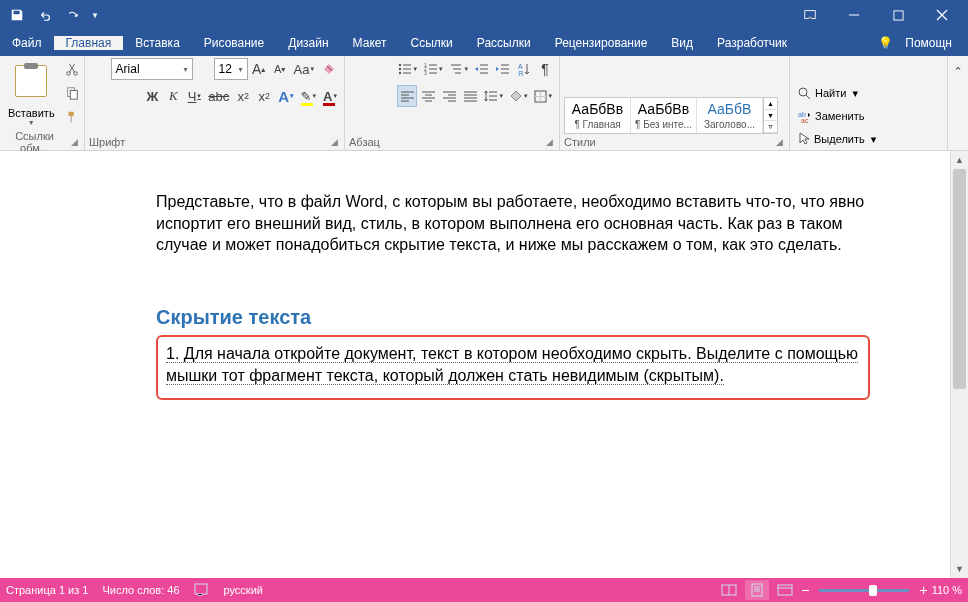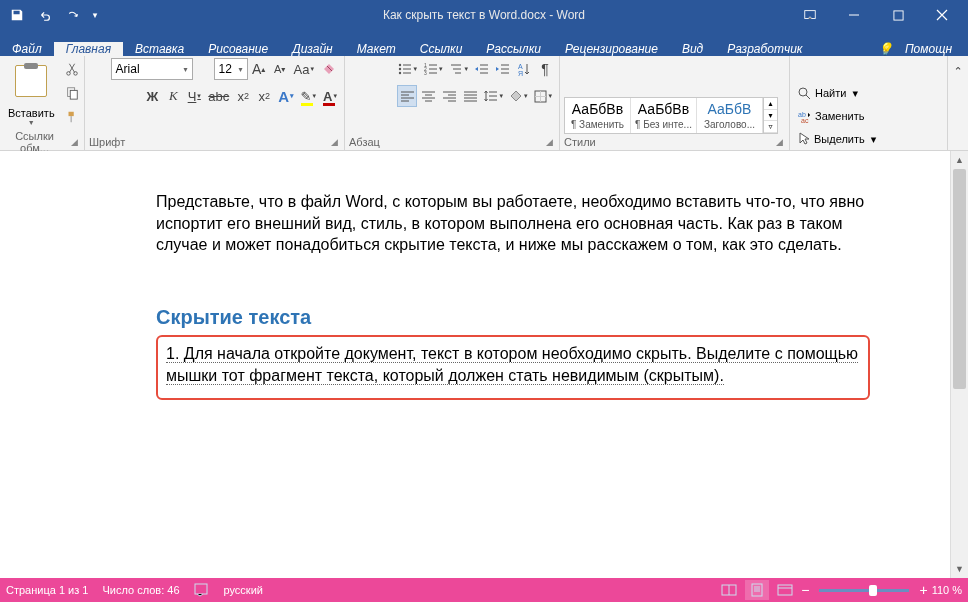--- a/index.html
+++ b/index.html
@@ -7,21 +7,21 @@
 
 
 .titlebar { background: #2b579a; color: #fff; height: 30px; display: flex; align-items: center; padding: 0 4px; position: relative; }
 .titlebar .qat { display: flex; align-items: center; gap: 2px; }
 .titlebar .qat-btn { width: 26px; height: 26px; display: flex; align-items: center; justify-content: center; cursor: pointer; color: #fff; }
 .titlebar .title { position: absolute; left: 50%; transform: translateX(-50%); font-size: 12px; color: #e8e8e8; }
 .titlebar .wincontrols { margin-left: auto; display: flex; }
 .titlebar .winbtn { width: 44px; height: 28px; display: flex; align-items: center; justify-content: center; cursor: pointer; color: #fff; }
 
 
-.menubar { background: #2b579a; color: #fff; height: 26px; display: flex; align-items: flex-end; font-style: italic; }
+.menubar { background: #2b579a; color: #fff; height: 26px; display: flex; align-items: center; }
 .menubar .tab { padding: 0 12px; display: flex; align-items: center; cursor: pointer; font-size: 12px; }
 .menubar .tab.active { background: #f3f3f3; color: #2b579a; }
 .menubar .tab.filetab { background: #2b579a; color: #fff; }
 .menubar .right { margin-left: auto; display: flex; align-items: center; gap: 6px; padding: 0 10px; }
 .menubar .right .tab { padding: 0 6px; }
 .menubar .bulb { color: #ffe066; }
 
 
 .ribbon { background: #f3f3f3; border-bottom: 1px solid #d4d4d4; height: 95px; display: flex; }
 .group { border-right: 1px solid #d4d4d4; display: flex; flex-direction: column; padding: 2px 4px 0 4px; }
@@ -110,21 +110,20 @@
           <path fill="none" stroke="currentColor" stroke-width="1.4" d="M4 8h6a3 3 0 010 6H7M4 8l3-3M4 8l3 3"></path>
         </svg>
     </div>
     <div class="qat-btn">
       <svg width="12" height="12" viewBox="0 0 16 16">
           <path fill="none" stroke="currentColor" stroke-width="1.5" d="M3 6a6 6 0 0110 4M13 10l-3-1m3 1l1-3"></path>
         </svg>
     </div>
     <div class="qat-btn" style="width:14px;font-size:9px;">▾</div>
   </div>
-  <div class="title">Как скрыть текст в Word.docx - Word</div>
   <div class="wincontrols">
     <div class="winbtn">
         <svg width="14" height="14" viewBox="0 0 16 16">
           <rect x="2" y="3" width="12" height="9" fill="none" stroke="currentColor"></rect>
           <path stroke="currentColor" d="M6 12l2-2 2 2"></path>
         </svg>
       </div>
     <div class="winbtn">
         <svg width="12" height="12" viewBox="0 0 12 12">
           <path stroke="currentColor" stroke-width="1" d="M1 6h10"></path>
@@ -343,21 +342,21 @@
         <span class="lbl">Абзац</span>
         <span class="dlauncher">◢</span>
       </div>
   </div>
 
   <div class="group stylesgrp">
     <div class="group-content">
       <div class="style-gallery">
         <div class="style-item">
           <div class="preview">АаБбВв</div>
-          <div class="name">¶ Заменить</div>
+          <div class="name">¶ Главная</div>
         </div>
         <div class="style-item">
           <div class="preview">АаБбВв</div>
           <div class="name">¶ Без инте...</div>
         </div>
         <div class="style-item">
           <div class="preview" style="color:#2e74b5;">АаБбВ</div>
           <div class="name">Заголово...</div>
         </div>
         <div class="style-scroller">

